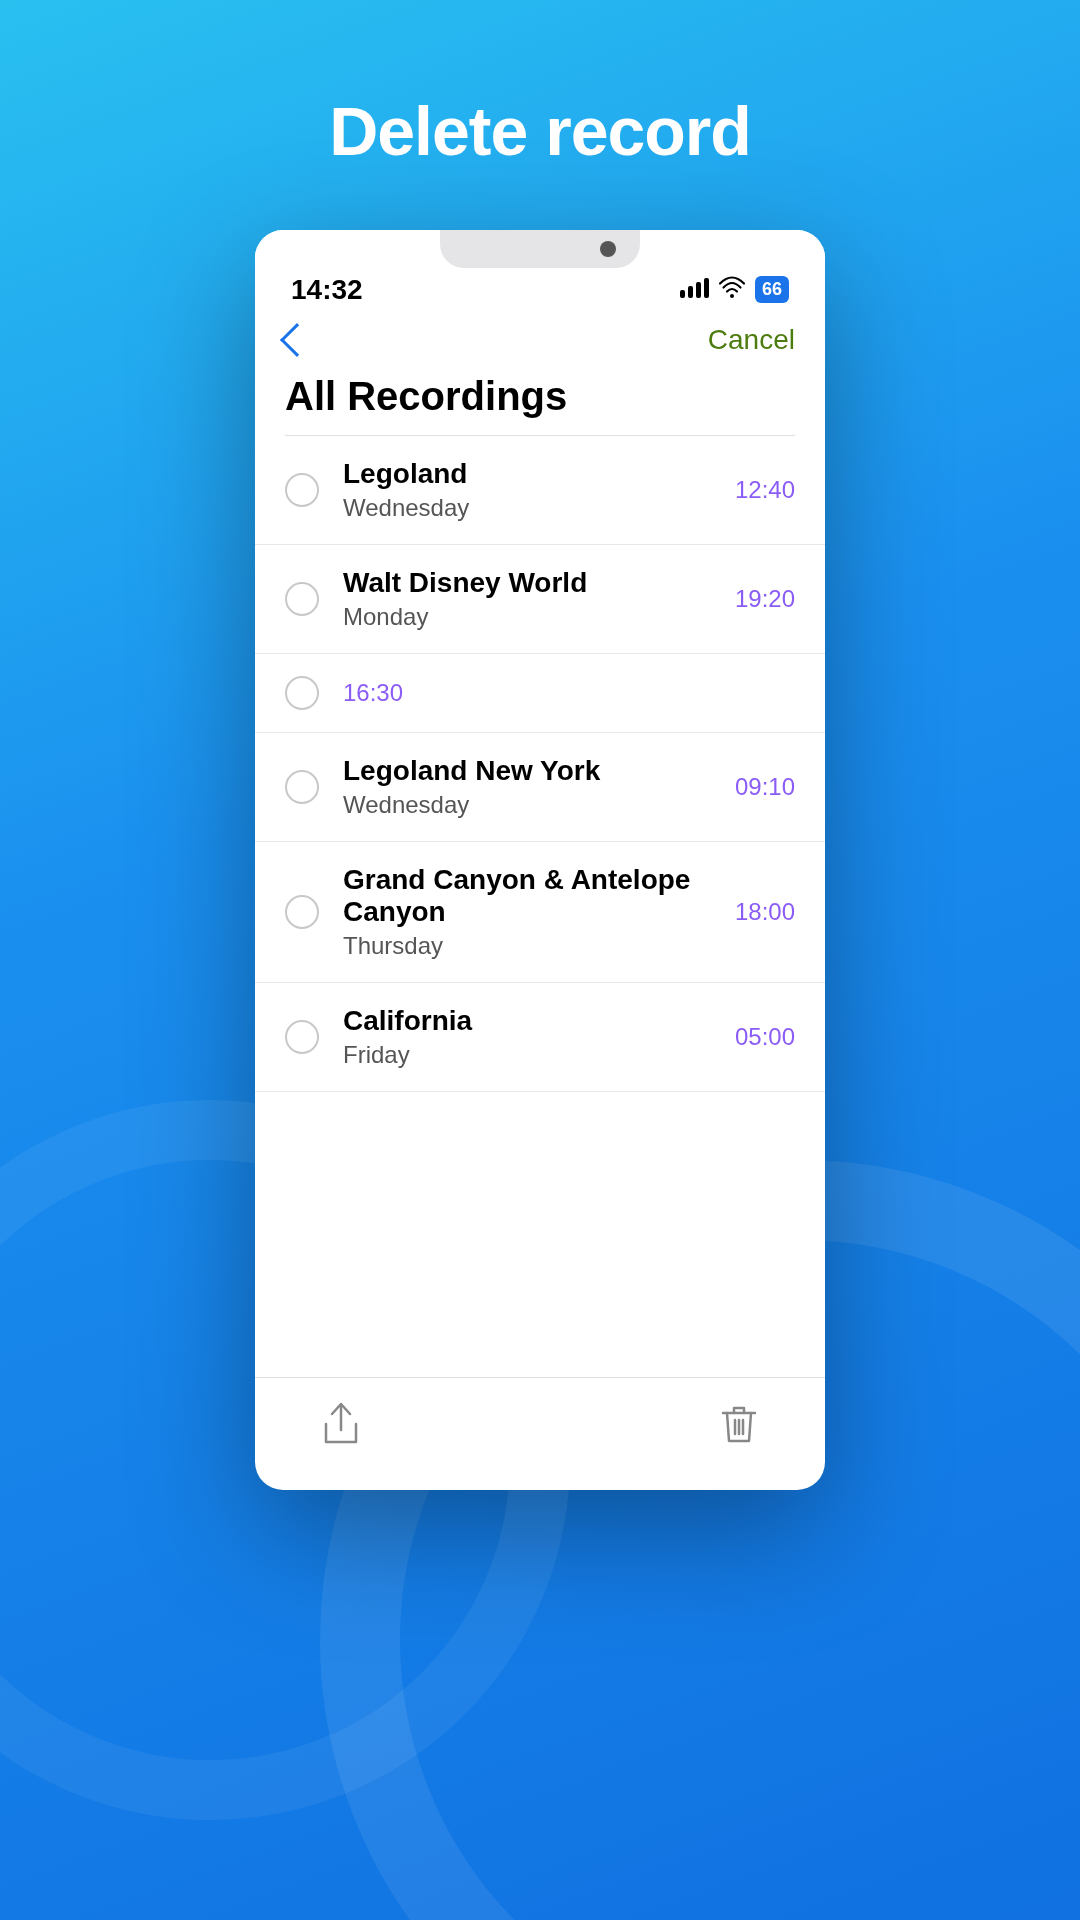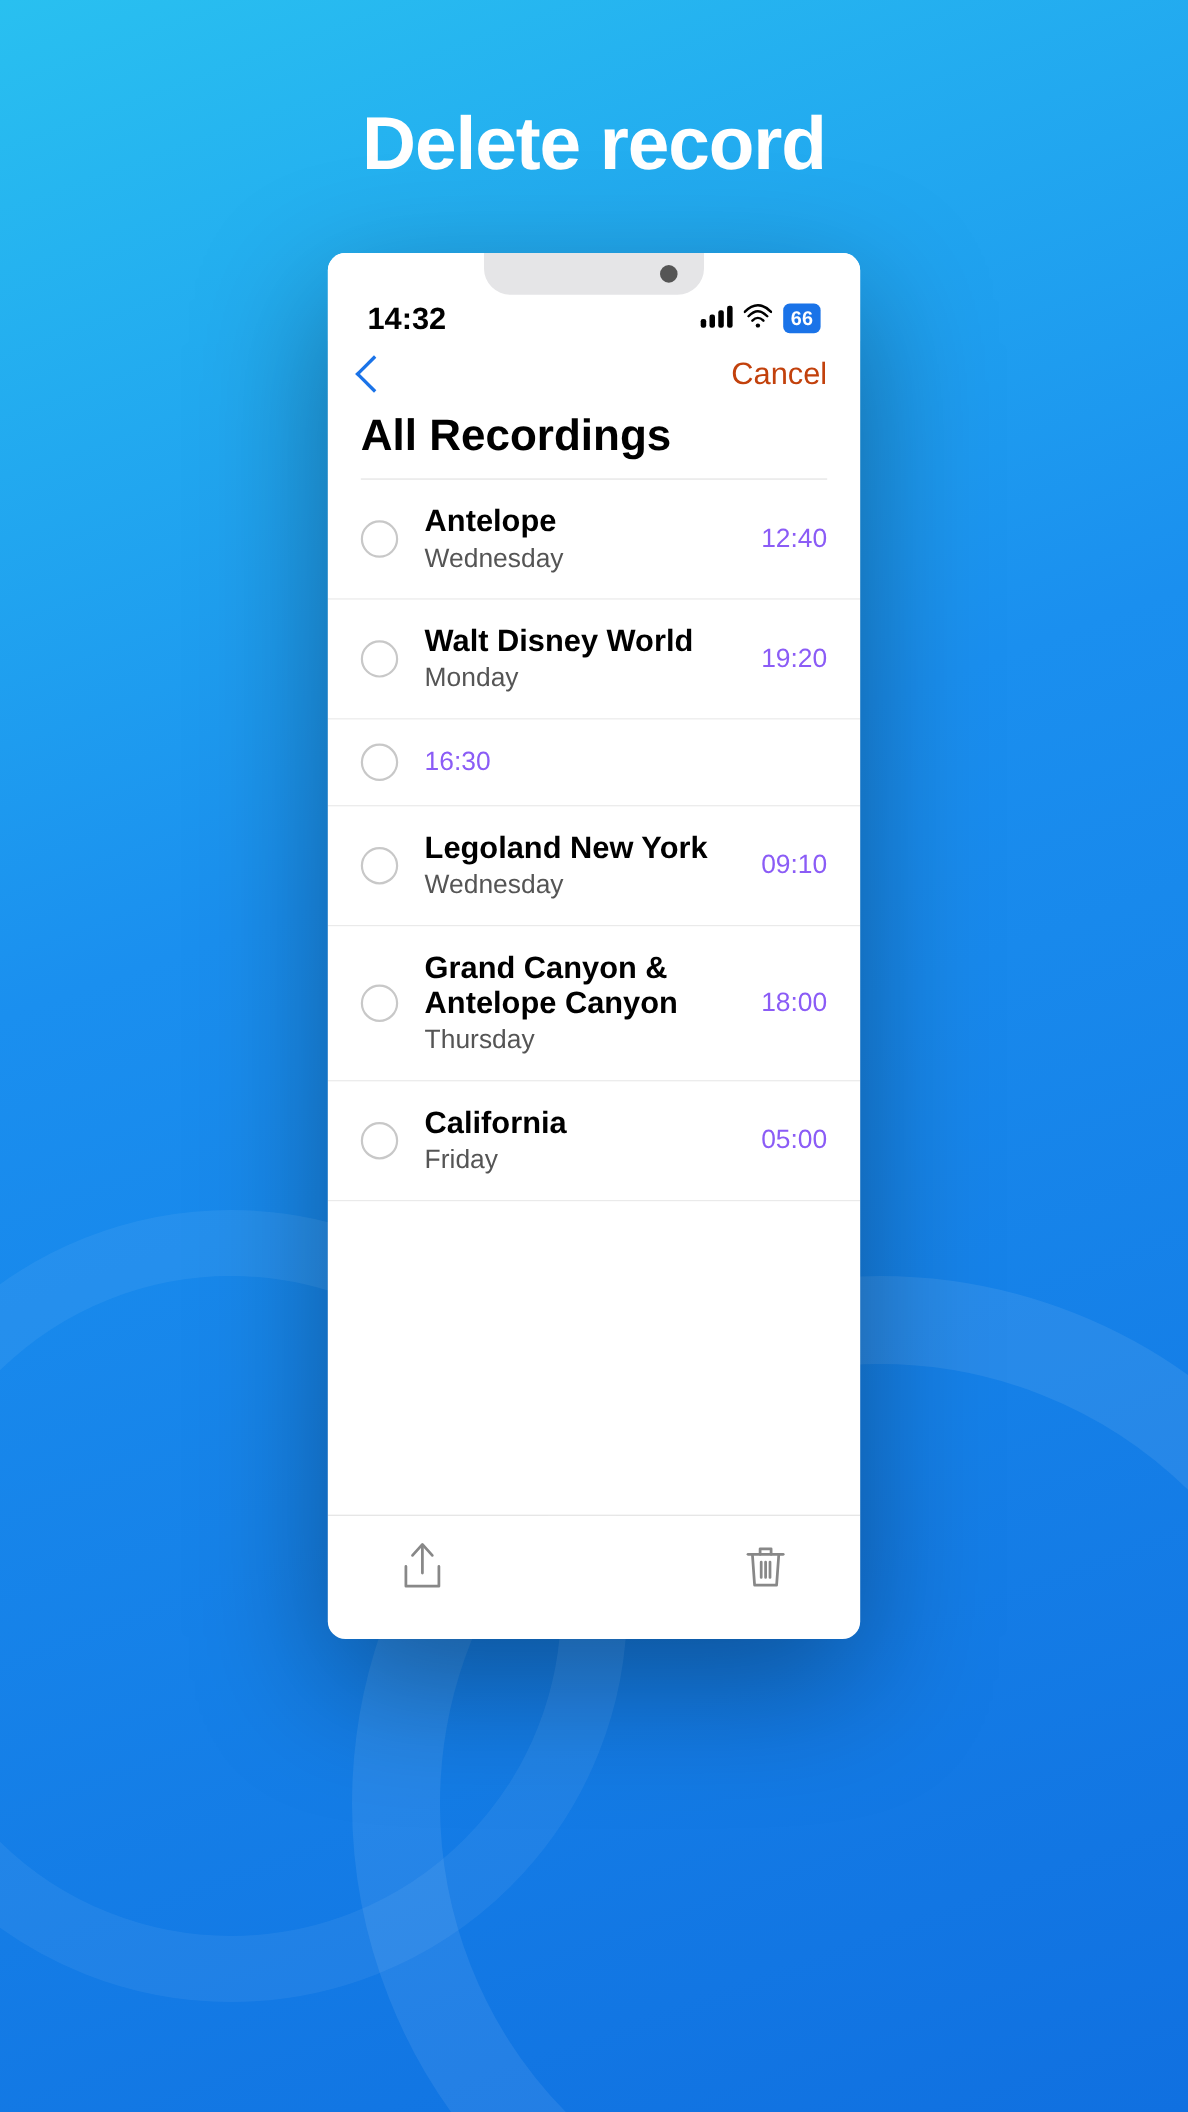--- a/index.html
+++ b/index.html
@@ -46,24 +46,24 @@
       font-size: 68px;
       font-weight: 700;
       margin-top: 92px;
       margin-bottom: 60px;
       letter-spacing: -1px;
       text-align: center;
     }
 
     
     .phone {
-      width: 484px;
+      width: 570px;
       height: 1260px;
       background: #fff;
-      border-radius: 16px;
+      border-radius: 28px;
       box-shadow: 0 40px 120px rgba(0,0,0,0.35);
       position: relative;
       overflow: hidden;
       display: flex;
       flex-direction: column;
     }
 
     
     .phone-top {
       background: #fff;
@@ -180,21 +180,21 @@
     .back-chevron {
       width: 24px;
       height: 24px;
       border-left: 3px solid #1a73e8;
       border-bottom: 3px solid #1a73e8;
       transform: rotate(45deg);
       display: inline-block;
     }
 
     .cancel-btn {
-      color: #c2410c;
+      color: #4d7c0f;
       font-size: 28px;
       font-weight: 400;
       cursor: pointer;
     }
 
     
     .recordings-title {
       font-size: 40px;
       font-weight: 800;
       color: #000;
@@ -329,21 +329,21 @@
       <span class="cancel-btn">Cancel</span>
     </div>
 
     <div class="recordings-title">All Recordings</div>
     <div class="divider"></div>
 
     <div class="recordings-list">
     <div class="recording-item">
       <div class="radio-circle"></div>
       <div class="recording-info">
-        <div class="recording-name">Antelope</div>
+        <div class="recording-name">Legoland</div>
         <div class="recording-day">Wednesday</div>
       </div>
       <div class="recording-time">12:40</div>
     </div>
         <div class="recording-item">
       <div class="radio-circle"></div>
       <div class="recording-info">
         <div class="recording-name">Walt Disney World</div>
         <div class="recording-day">Monday</div>
       </div>

